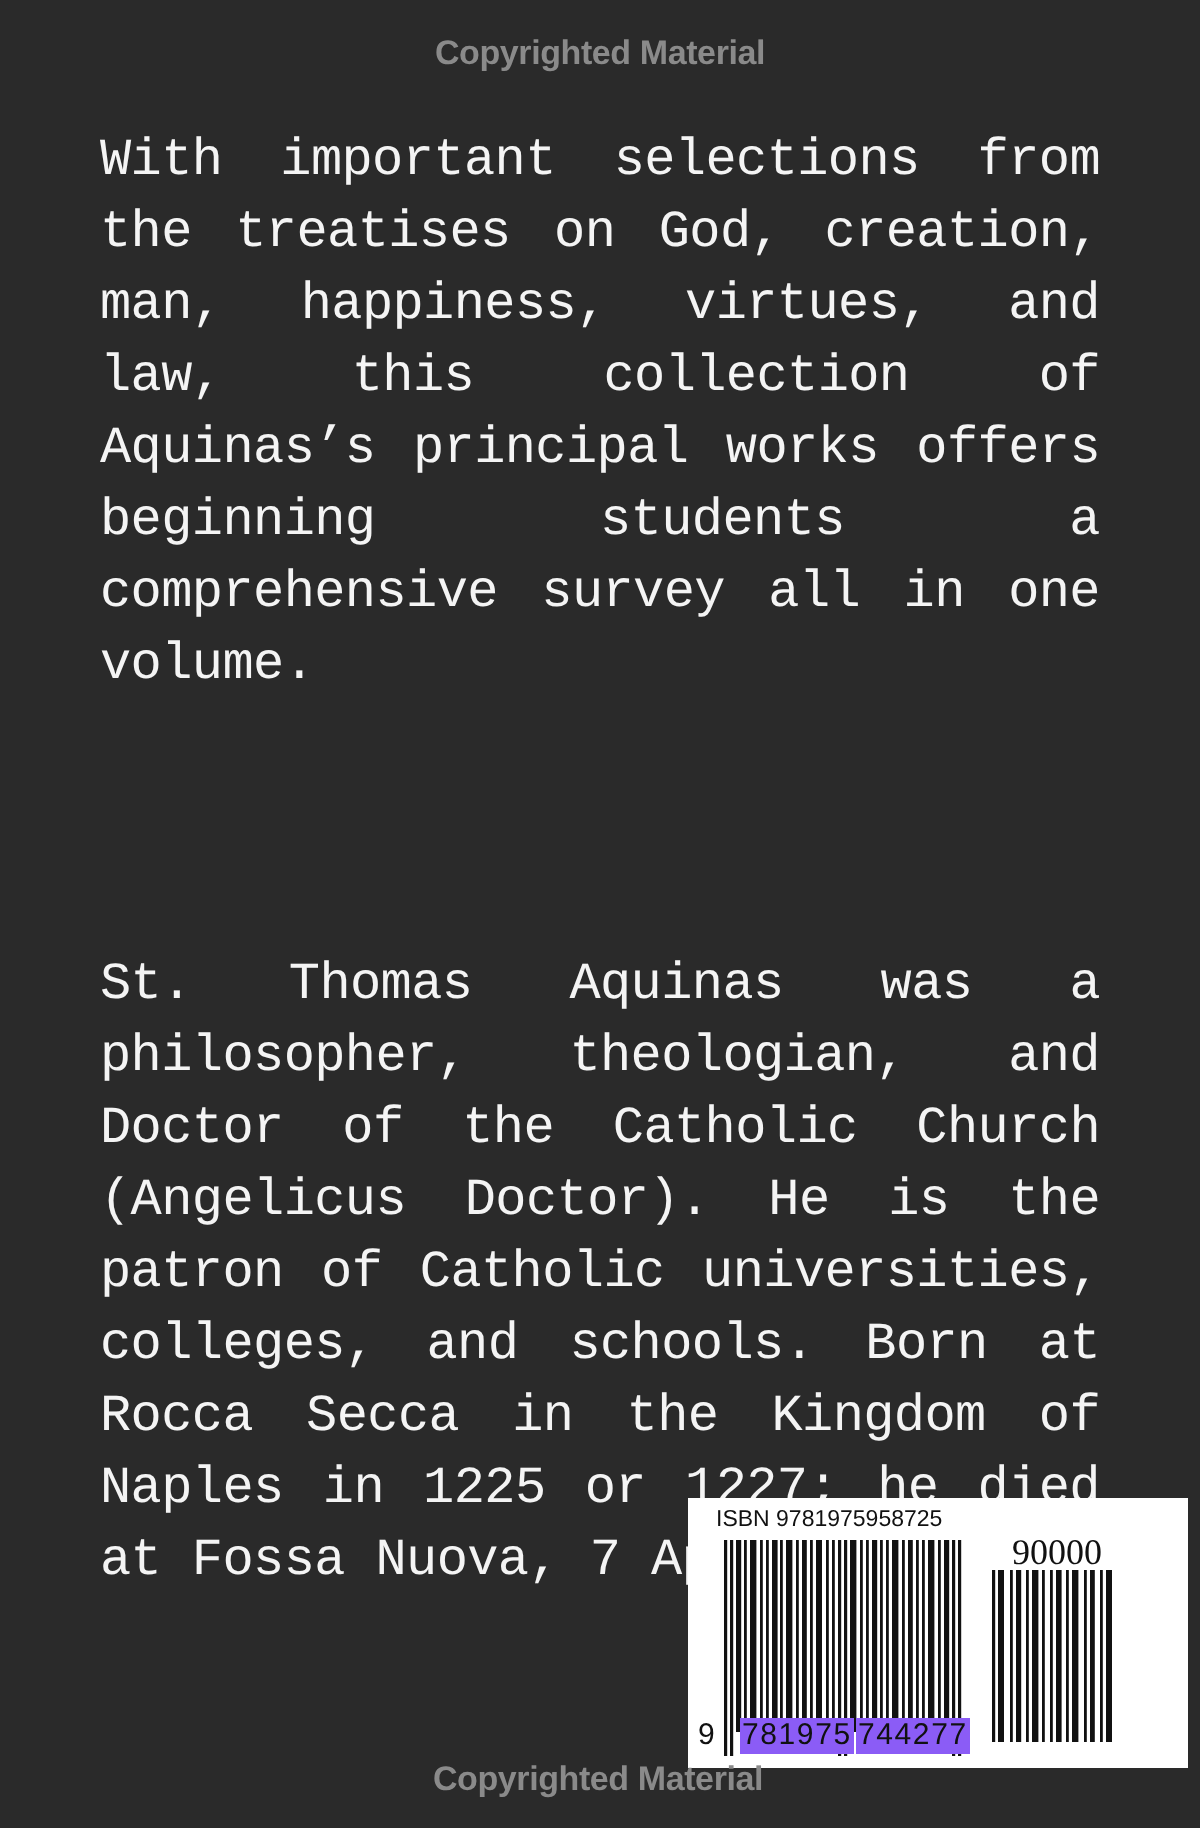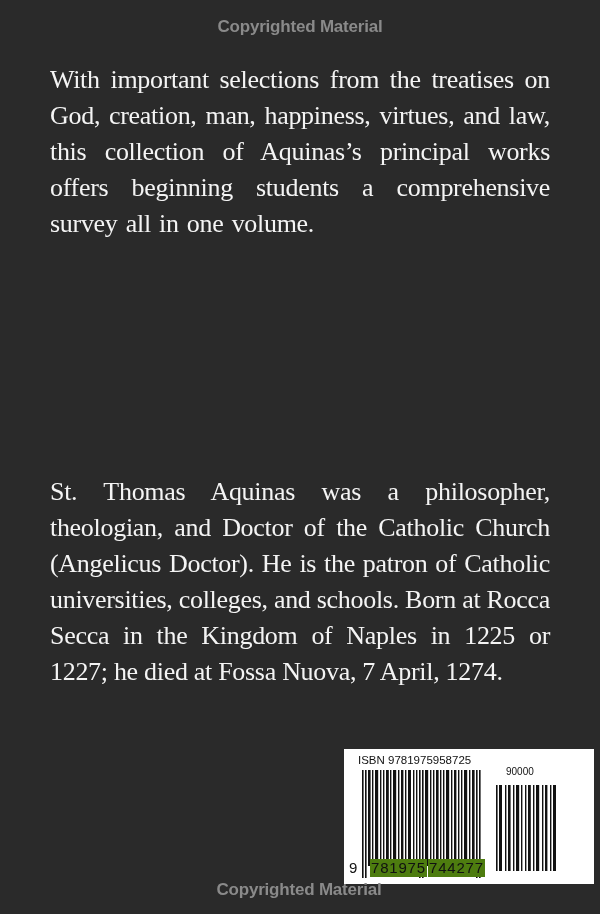--- a/index.html
+++ b/index.html
@@ -20,21 +20,21 @@
     color: #8a8a8a;
     letter-spacing: -0.2px;
   }
   .wm-top { top: 17px; }
   .wm-bottom { top: 880px; left: -1px; }
   .para {
     position: absolute;
     left: 50px;
     width: 500px;
     color: #f4f4f4;
-    font-family: Liberation Serif, serif;
+    font-family: Liberation Mono, monospace;
     font-size: 26px;
     line-height: 36px;
     text-align: justify;
     text-align-last: left;
     letter-spacing: -0.3px;
   }
   .para-1 { top: 62px; word-spacing: 2px; }
   .para-2 { top: 474px; }
   .barcode-box {
     position: absolute;
@@ -57,37 +57,37 @@
     width: 122px; height: 108px;
   }
   .bars-addon {
     position: absolute;
     left: 152px; top: 36px;
     width: 62px; height: 86px;
   }
   .addon-label {
     position: absolute;
     left: 162px; top: 17px;
-    font-family: Liberation Sans, sans-serif;
-    font-size: 10px;
+    font-family: Liberation Serif, serif;
+    font-size: 18px;
     color: #111;
   }
   .digit-lead {
     position: absolute;
     left: 5px; top: 110px;
     font-family: "Liberation Sans", sans-serif;
     font-size: 15px; color: #111;
     background: #fff;
   }
   .digits-left, .digits-right {
     position: absolute;
     top: 110px;
     font-family: "Liberation Sans", sans-serif;
     font-size: 15px; color: #111;
-    background: #4d7c0f;
+    background: #8b5cf6;
     letter-spacing: 0.8px;
     line-height: 18px;
     padding: 0 1px;
   }
   .digits-left { left: 26px; }
   .digits-right { left: 84px; }
 </style>
 </head>
 <body>
 

